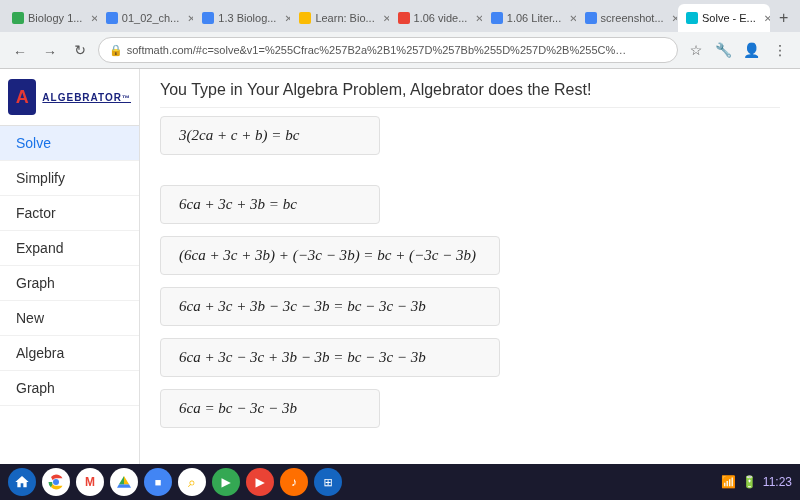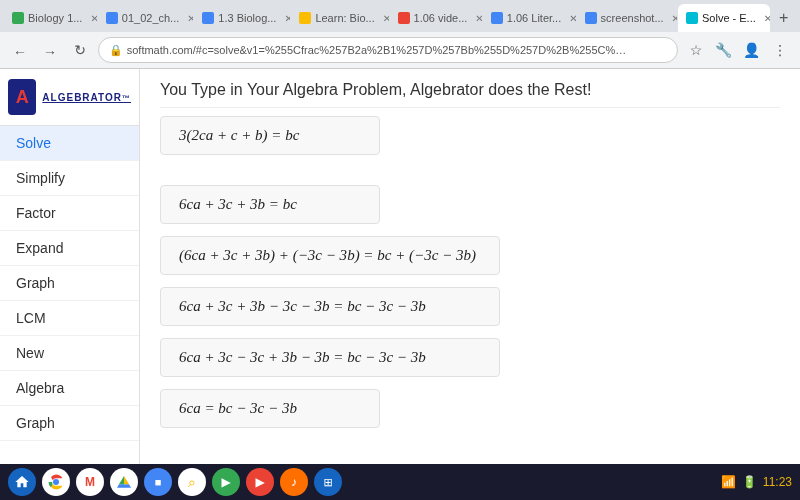--- a/index.html
+++ b/index.html
@@ -216,21 +216,21 @@
       width: 28px;
       height: 28px;
       border-radius: 50%;
       display: flex;
       align-items: center;
       justify-content: center;
       font-size: 14px;
     }
     .taskbar-time {
       margin-left: auto;
-      color: #eab308;
+      color: #c4b5fd;
       font-size: 12px;
     }
     .taskbar-sys {
       display: flex;
       align-items: center;
       gap: 4px;
       color: #fff;
       font-size: 11px;
     }
   </style>
@@ -312,21 +312,20 @@
           <span>ALGEBRATOR</span><span style="font-size:8px;">™</span>
         </div>
       </div>
     </div>
     <div class="sidebar-nav">
       <div class="sidebar-item active">Solve</div>
       <div class="sidebar-item">Simplify</div>
       <div class="sidebar-item">Factor</div>
       <div class="sidebar-item">Expand</div>
       <div class="sidebar-item">Graph</div>
-      <div class="sidebar-item">LCM</div>
       <div class="sidebar-item">New</div>
       <div class="sidebar-item">Algebra</div>
       <div class="sidebar-item">Graph</div>
     </div>
   </div>
 
   <div class="content-area">
     <div class="header-banner">You Type in Your Algebra Problem, Algebrator does the Rest!</div>
 
     <div class="math-step">

